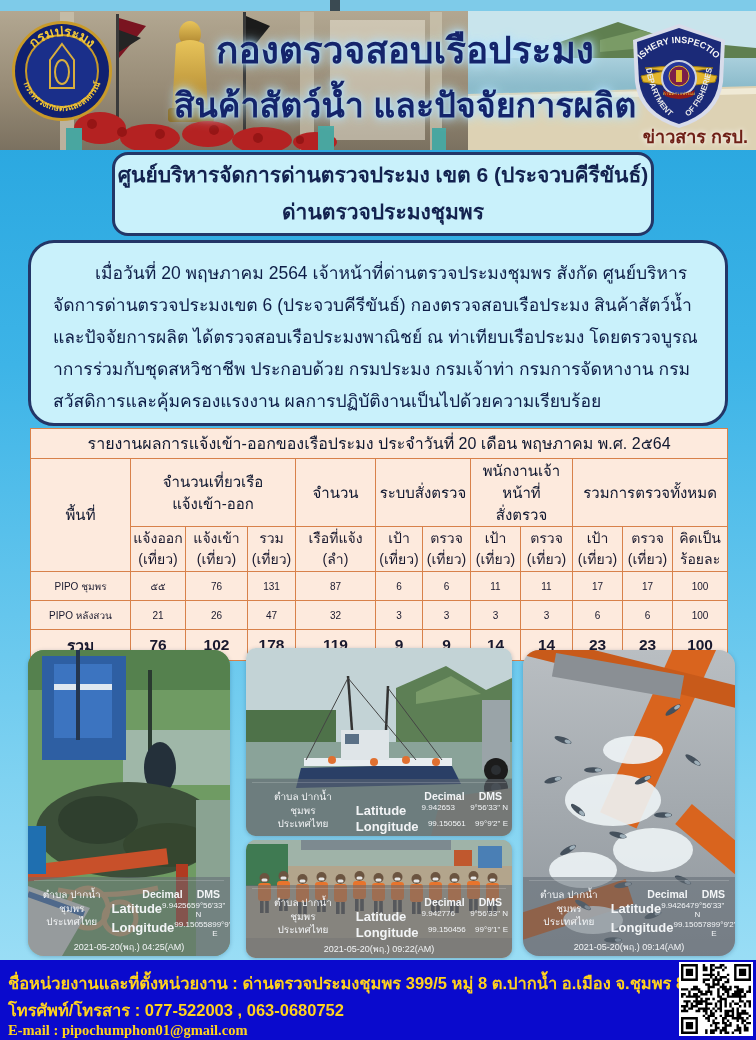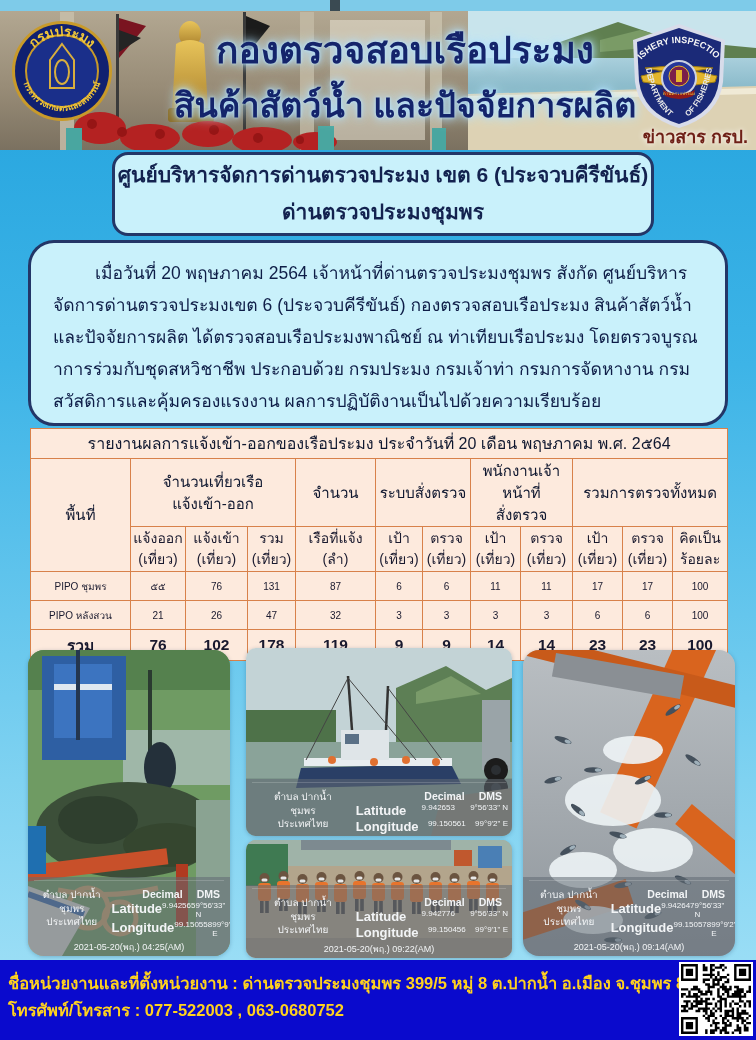--- a/index.html
+++ b/index.html
@@ -541,20 +541,21 @@
           </div>
         </div>
         <div class="dt">2021-05-20(พฤ.)  09:14(AM)</div>
       </div>
     </div>
   </div>
 
   <div class="footer">
     <div class="ln f1">ชื่อหน่วยงานและที่ตั้งหน่วยงาน : ด่านตรวจประมงชุมพร  399/5 หมู่ 8 ต.ปากน้ำ อ.เมือง จ.ชุมพร 86120</div>
     <div class="ln f2">โทรศัพท์/โทรสาร : 077-522003 , 063-0680752</div>
+    <div class="ln f3">E-mail : pipochumphon01@gmail.com</div>
   </div>
   <svg class="qr" viewBox="0 0 29 29">
     <rect width="29" height="29" fill="#fff"></rect>
     <g fill="#000">
       <path d="M0 0h7v7h-7z M22 0h7v7h-7z M0 22h7v7h-7z"></path>
       <path fill="#fff" d="M1 1h5v5h-5z M23 1h5v5h-5z M1 23h5v5h-5z"></path>
       <path d="M2 2h3v3h-3z M24 2h3v3h-3z M2 24h3v3h-3z"></path>
       <path class="qr-mods" d="M9 0h1v1h-1zM12 0h1v1h-1zM13 0h1v1h-1zM16 0h1v1h-1zM17 0h1v1h-1zM9 1h1v1h-1zM10 1h1v1h-1zM12 1h1v1h-1zM14 1h1v1h-1zM15 1h1v1h-1zM16 1h1v1h-1zM18 1h1v1h-1zM9 2h1v1h-1zM10 2h1v1h-1zM12 2h1v1h-1zM13 2h1v1h-1zM17 2h1v1h-1zM12 3h1v1h-1zM15 3h1v1h-1zM9 4h1v1h-1zM10 4h1v1h-1zM11 4h1v1h-1zM12 4h1v1h-1zM13 4h1v1h-1zM15 4h1v1h-1zM19 4h1v1h-1zM12 5h1v1h-1zM14 5h1v1h-1zM16 5h1v1h-1zM17 5h1v1h-1zM18 5h1v1h-1zM9 6h1v1h-1zM10 6h1v1h-1zM11 6h1v1h-1zM13 6h1v1h-1zM14 6h1v1h-1zM15 6h1v1h-1zM16 6h1v1h-1zM19 6h1v1h-1zM9 7h1v1h-1zM13 7h1v1h-1zM15 7h1v1h-1zM18 7h1v1h-1zM19 7h1v1h-1zM10 8h1v1h-1zM11 8h1v1h-1zM13 8h1v1h-1zM14 8h1v1h-1zM15 8h1v1h-1zM17 8h1v1h-1zM5 9h1v1h-1zM6 9h1v1h-1zM11 9h1v1h-1zM12 9h1v1h-1zM13 9h1v1h-1zM16 9h1v1h-1zM17 9h1v1h-1zM18 9h1v1h-1zM20 9h1v1h-1zM22 9h1v1h-1zM23 9h1v1h-1zM28 9h1v1h-1zM0 10h1v1h-1zM1 10h1v1h-1zM2 10h1v1h-1zM4 10h1v1h-1zM5 10h1v1h-1zM6 10h1v1h-1zM7 10h1v1h-1zM11 10h1v1h-1zM15 10h1v1h-1zM17 10h1v1h-1zM18 10h1v1h-1zM19 10h1v1h-1zM20 10h1v1h-1zM23 10h1v1h-1zM24 10h1v1h-1zM25 10h1v1h-1zM28 10h1v1h-1zM3 11h1v1h-1zM7 11h1v1h-1zM8 11h1v1h-1zM10 11h1v1h-1zM11 11h1v1h-1zM12 11h1v1h-1zM15 11h1v1h-1zM18 11h1v1h-1zM19 11h1v1h-1zM22 11h1v1h-1zM23 11h1v1h-1zM24 11h1v1h-1zM25 11h1v1h-1zM27 11h1v1h-1zM28 11h1v1h-1zM0 12h1v1h-1zM1 12h1v1h-1zM3 12h1v1h-1zM5 12h1v1h-1zM6 12h1v1h-1zM8 12h1v1h-1zM9 12h1v1h-1zM10 12h1v1h-1zM12 12h1v1h-1zM15 12h1v1h-1zM17 12h1v1h-1zM19 12h1v1h-1zM21 12h1v1h-1zM22 12h1v1h-1zM23 12h1v1h-1zM24 12h1v1h-1zM26 12h1v1h-1zM0 13h1v1h-1zM2 13h1v1h-1zM3 13h1v1h-1zM4 13h1v1h-1zM5 13h1v1h-1zM6 13h1v1h-1zM7 13h1v1h-1zM15 13h1v1h-1zM16 13h1v1h-1zM19 13h1v1h-1zM20 13h1v1h-1zM21 13h1v1h-1zM22 13h1v1h-1zM23 13h1v1h-1zM24 13h1v1h-1zM25 13h1v1h-1zM26 13h1v1h-1zM6 14h1v1h-1zM8 14h1v1h-1zM10 14h1v1h-1zM11 14h1v1h-1zM13 14h1v1h-1zM16 14h1v1h-1zM17 14h1v1h-1zM18 14h1v1h-1zM24 14h1v1h-1zM1 15h1v1h-1zM2 15h1v1h-1zM3 15h1v1h-1zM5 15h1v1h-1zM6 15h1v1h-1zM7 15h1v1h-1zM8 15h1v1h-1zM9 15h1v1h-1zM10 15h1v1h-1zM15 15h1v1h-1zM16 15h1v1h-1zM18 15h1v1h-1zM21 15h1v1h-1zM24 15h1v1h-1zM25 15h1v1h-1zM27 15h1v1h-1zM28 15h1v1h-1zM2 16h1v1h-1zM4 16h1v1h-1zM6 16h1v1h-1zM7 16h1v1h-1zM8 16h1v1h-1zM10 16h1v1h-1zM11 16h1v1h-1zM12 16h1v1h-1zM14 16h1v1h-1zM16 16h1v1h-1zM18 16h1v1h-1zM20 16h1v1h-1zM22 16h1v1h-1zM23 16h1v1h-1zM26 16h1v1h-1zM28 16h1v1h-1zM0 17h1v1h-1zM1 17h1v1h-1zM2 17h1v1h-1zM4 17h1v1h-1zM5 17h1v1h-1zM6 17h1v1h-1zM10 17h1v1h-1zM14 17h1v1h-1zM16 17h1v1h-1zM18 17h1v1h-1zM20 17h1v1h-1zM24 17h1v1h-1zM26 17h1v1h-1zM28 17h1v1h-1zM1 18h1v1h-1zM3 18h1v1h-1zM4 18h1v1h-1zM7 18h1v1h-1zM8 18h1v1h-1zM9 18h1v1h-1zM10 18h1v1h-1zM11 18h1v1h-1zM13 18h1v1h-1zM15 18h1v1h-1zM16 18h1v1h-1zM21 18h1v1h-1zM23 18h1v1h-1zM0 19h1v1h-1zM1 19h1v1h-1zM2 19h1v1h-1zM6 19h1v1h-1zM7 19h1v1h-1zM9 19h1v1h-1zM10 19h1v1h-1zM12 19h1v1h-1zM14 19h1v1h-1zM16 19h1v1h-1zM18 19h1v1h-1zM19 19h1v1h-1zM20 19h1v1h-1zM21 19h1v1h-1zM23 19h1v1h-1zM25 19h1v1h-1zM26 19h1v1h-1zM10 20h1v1h-1zM12 20h1v1h-1zM13 20h1v1h-1zM18 20h1v1h-1zM19 20h1v1h-1zM21 20h1v1h-1zM23 20h1v1h-1zM24 20h1v1h-1zM25 20h1v1h-1zM26 20h1v1h-1zM27 20h1v1h-1zM9 21h1v1h-1zM11 21h1v1h-1zM12 21h1v1h-1zM13 21h1v1h-1zM16 21h1v1h-1zM18 21h1v1h-1zM19 21h1v1h-1zM20 21h1v1h-1zM21 21h1v1h-1zM23 21h1v1h-1zM24 21h1v1h-1zM28 21h1v1h-1zM10 22h1v1h-1zM11 22h1v1h-1zM14 22h1v1h-1zM17 22h1v1h-1zM18 22h1v1h-1zM21 22h1v1h-1zM22 22h1v1h-1zM23 22h1v1h-1zM24 22h1v1h-1zM25 22h1v1h-1zM27 22h1v1h-1zM11 23h1v1h-1zM13 23h1v1h-1zM17 23h1v1h-1zM19 23h1v1h-1zM23 23h1v1h-1zM25 23h1v1h-1zM26 23h1v1h-1zM13 24h1v1h-1zM14 24h1v1h-1zM15 24h1v1h-1zM17 24h1v1h-1zM18 24h1v1h-1zM20 24h1v1h-1zM25 24h1v1h-1zM27 24h1v1h-1zM28 24h1v1h-1zM12 25h1v1h-1zM14 25h1v1h-1zM18 25h1v1h-1zM19 25h1v1h-1zM20 25h1v1h-1zM23 25h1v1h-1zM26 25h1v1h-1zM14 26h1v1h-1zM15 26h1v1h-1zM17 26h1v1h-1zM18 26h1v1h-1zM23 26h1v1h-1zM24 26h1v1h-1zM26 26h1v1h-1zM27 26h1v1h-1zM10 27h1v1h-1zM12 27h1v1h-1zM13 27h1v1h-1zM14 27h1v1h-1zM16 27h1v1h-1zM17 27h1v1h-1zM18 27h1v1h-1zM22 27h1v1h-1zM23 27h1v1h-1zM24 27h1v1h-1zM26 27h1v1h-1zM27 27h1v1h-1zM10 28h1v1h-1zM12 28h1v1h-1zM13 28h1v1h-1zM16 28h1v1h-1zM18 28h1v1h-1zM19 28h1v1h-1zM21 28h1v1h-1zM24 28h1v1h-1z"></path>
     </g>
   </svg>

